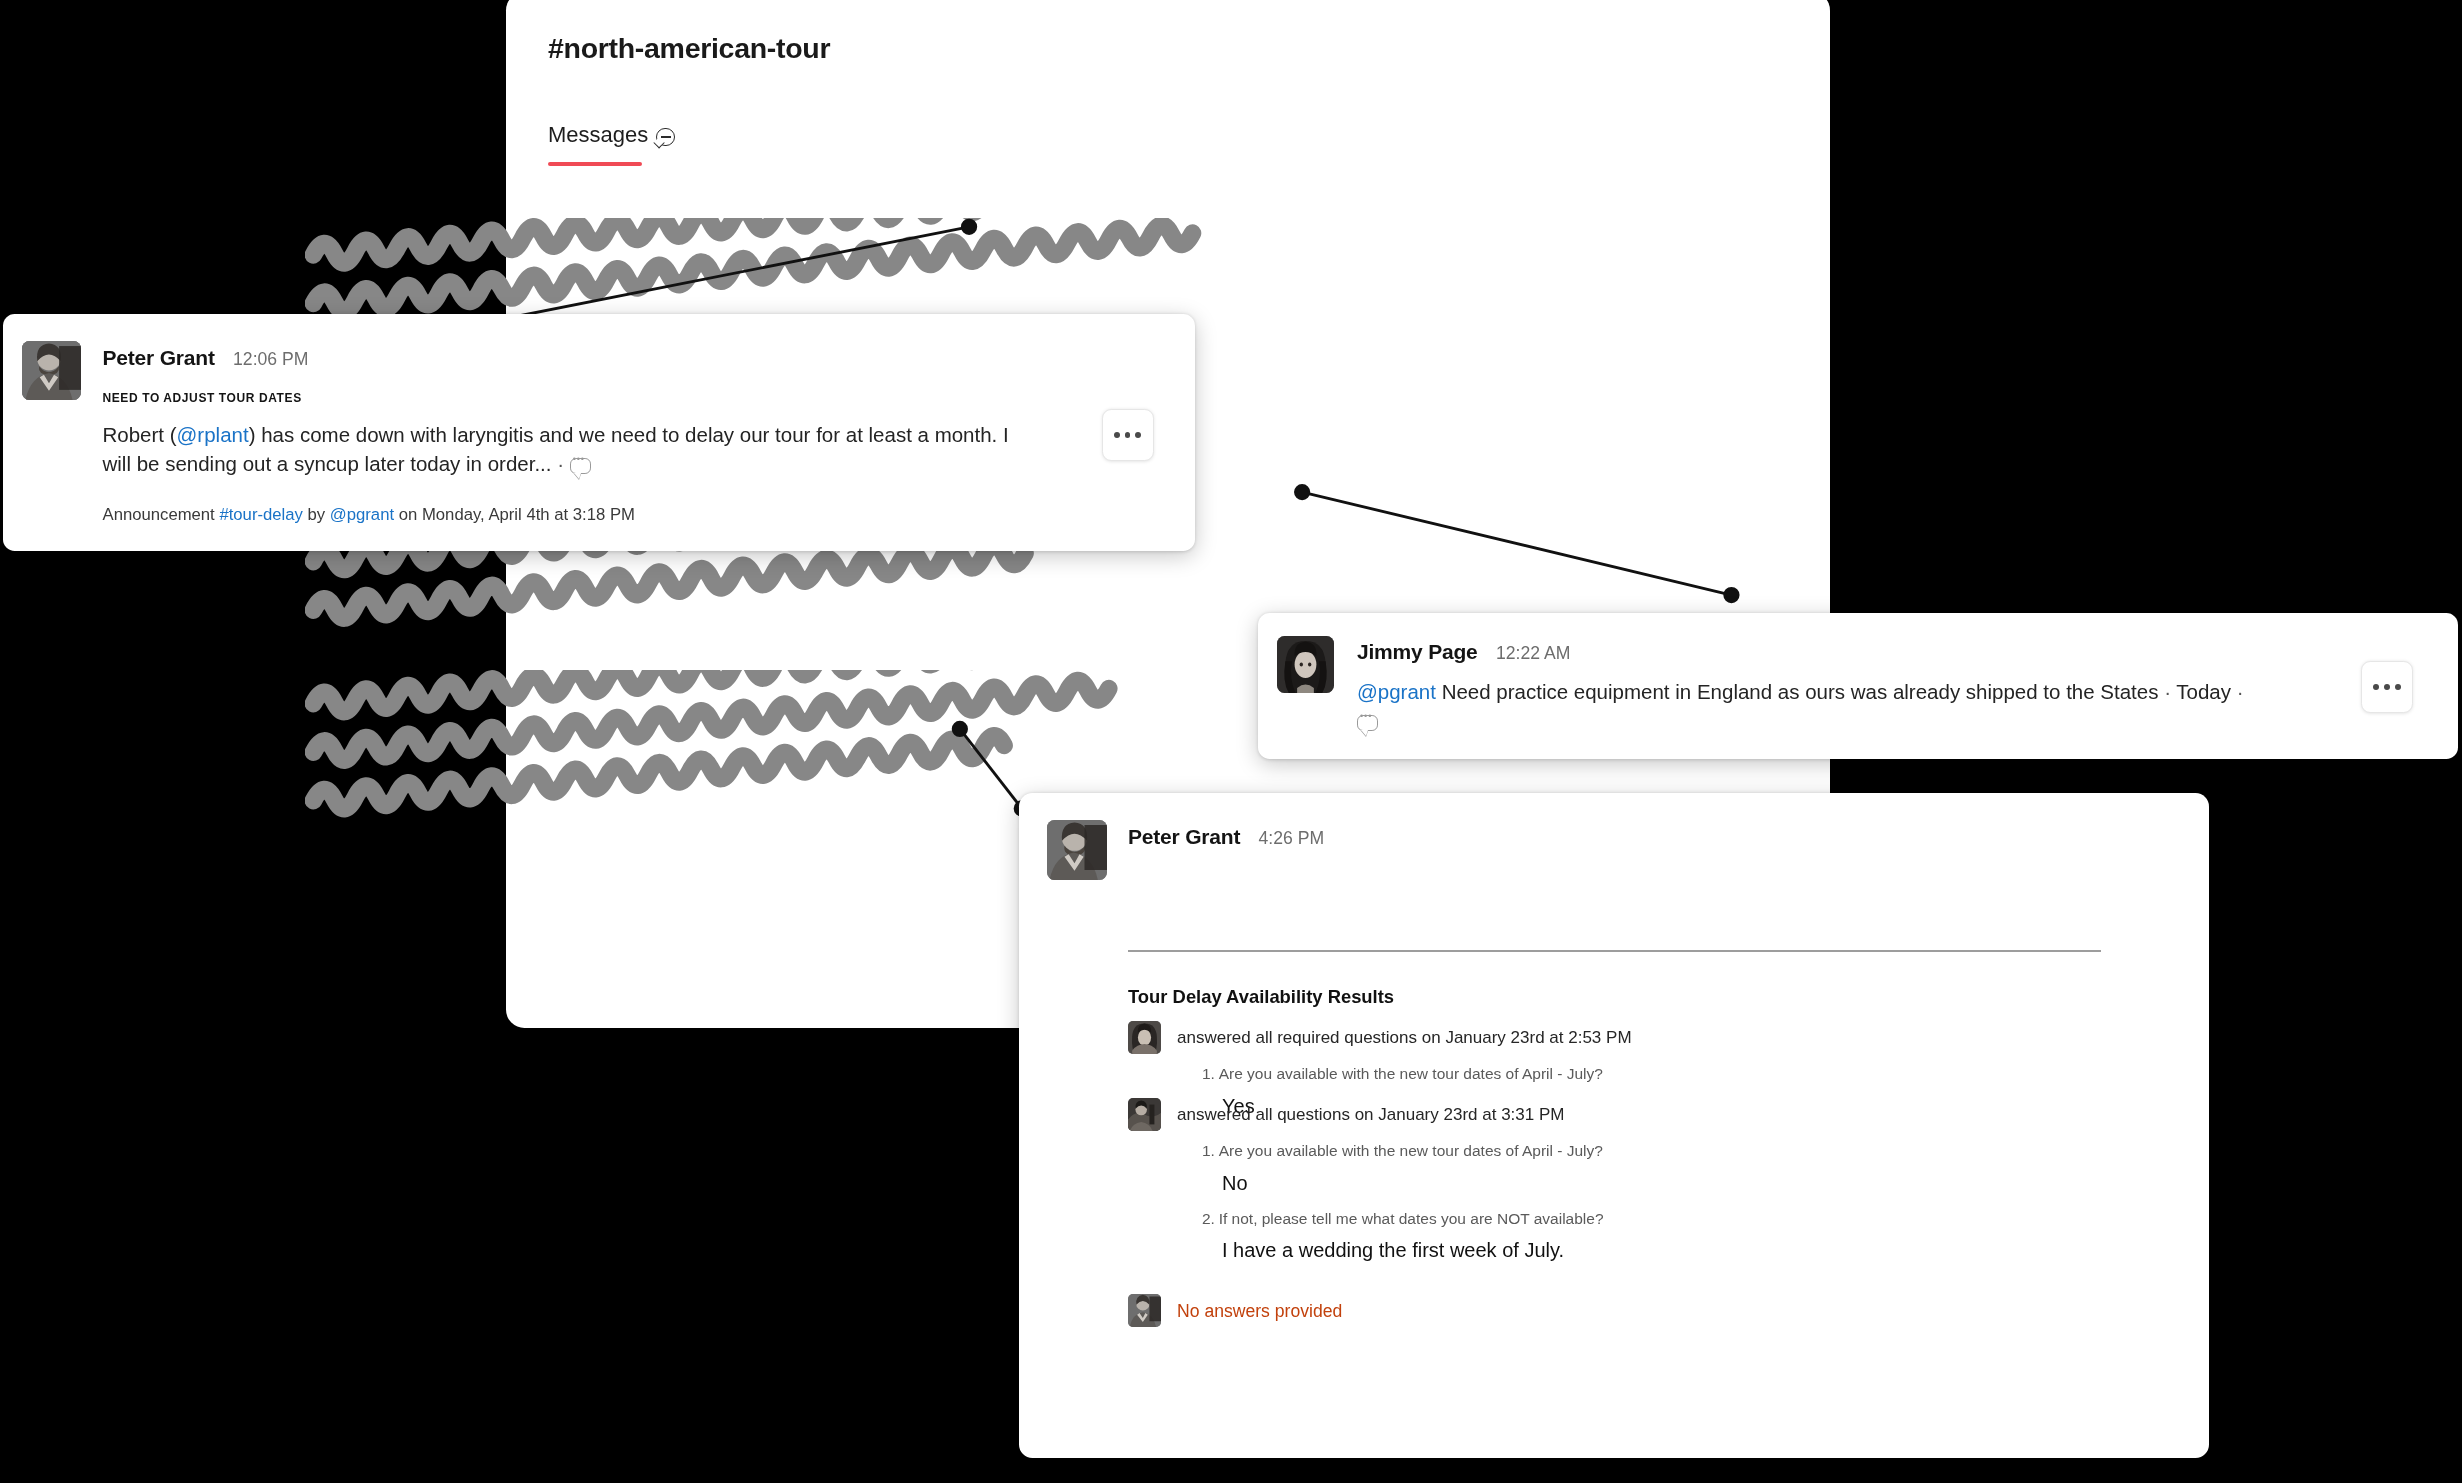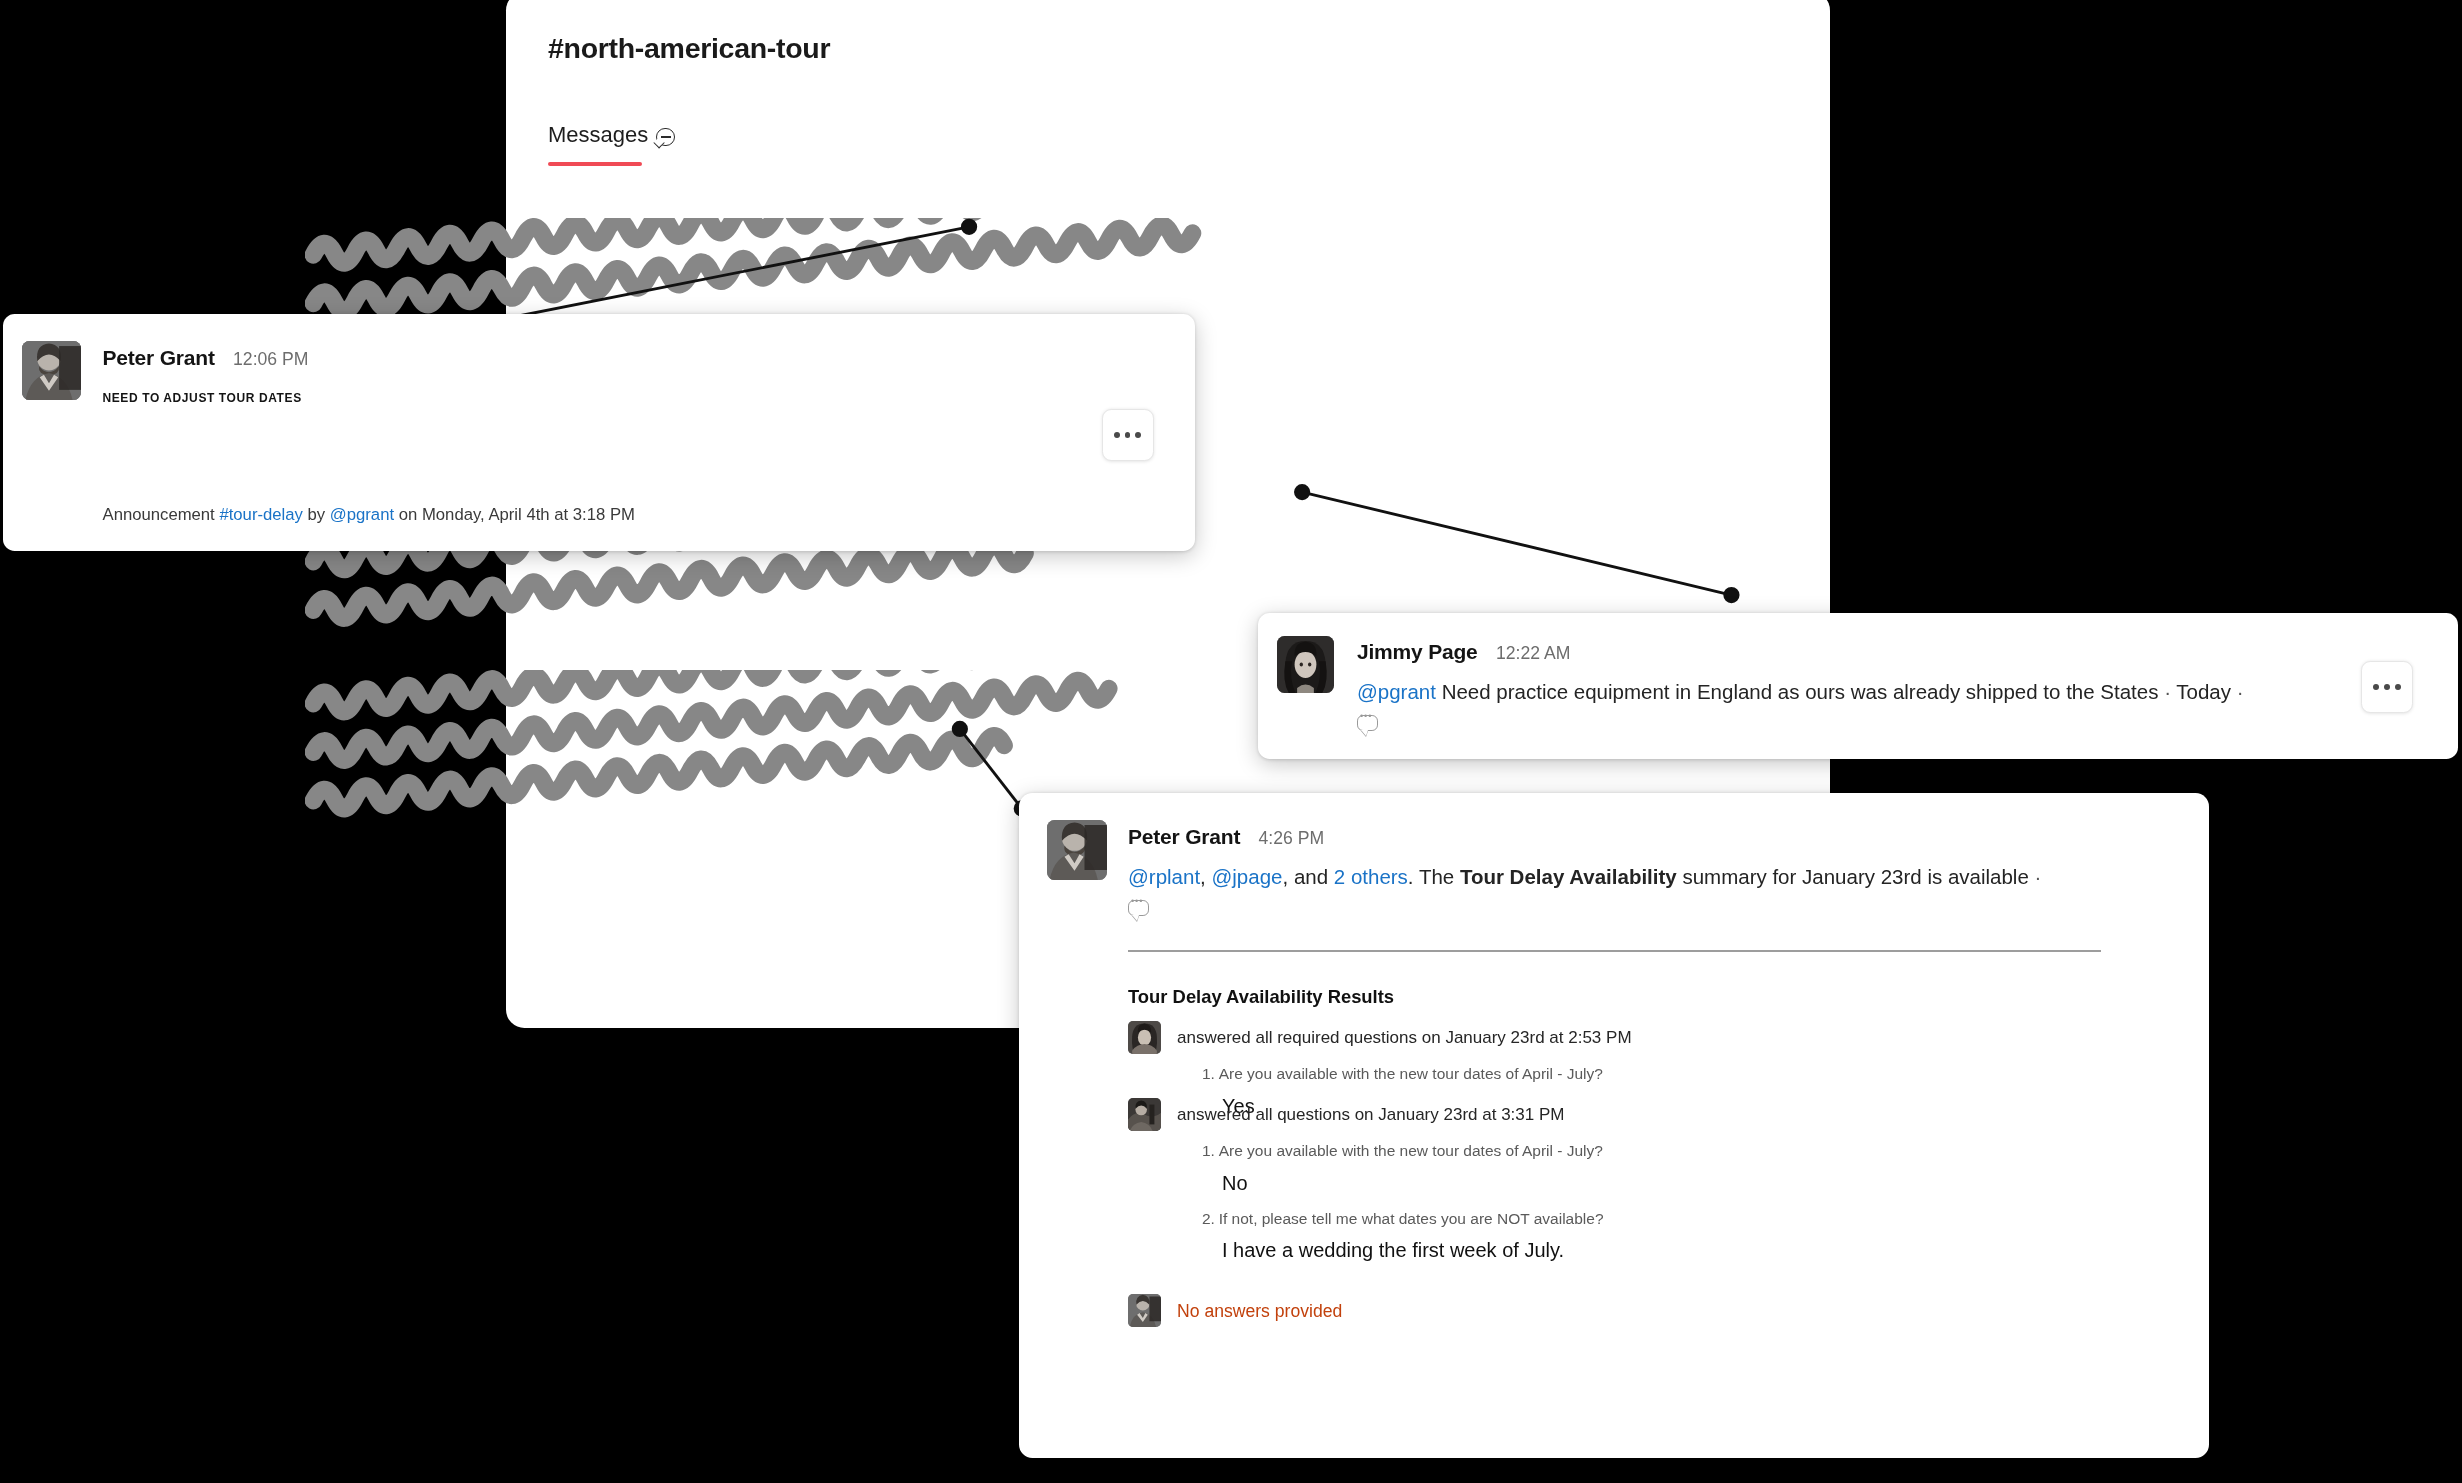--- a/index.html
+++ b/index.html
@@ -276,20 +276,25 @@
     </svg>
   </div>
 
   <div style="position:absolute; left:100px; top:32px; display:flex; align-items:baseline; gap:18.4px;">
     <span class="msg-author">Peter Grant</span>
     <span class="msg-time">12:06 PM</span>
   </div>
 
   <div class="msg-headline" style="position:absolute; left:100px; top:77px;">NEED TO ADJUST TOUR DATES</div>
 
+  <div class="msg-body" style="position:absolute; left:100px; top:106px; width:912px;">
+    <span>Robert (</span><span class="mention">@rplant</span><span>) has come down with laryngitis and we need to delay our tour for at least a month. I will be sending out a syncup later today in order...</span>
+    <span class="dot-sep">·</span>
+    <span class="inline-bubble"></span>
+  </div>
 
   <div class="msg-meta" style="position:absolute; left:100px; top:191px;">
     <span>Announcement</span>
     <span class="mention-link">#tour-delay</span>
     <span>by</span>
     <span class="mention-link">@pgrant</span>
     <span>on Monday, April 4th at 3:18 PM</span>
   </div>
 
   <div class="kebab-btn" style="left:1099px; top:95px; width:52px; height:52px;">
@@ -348,25 +353,20 @@
       <path d="M 26 41 l 7 11 l 6 -11 l 5 3 l -11 17 l -12 -17 z" fill="#cfcac4"></path>
       <rect x="45" y="6" width="27" height="54" fill="#2b2826" opacity=".85"></rect>
     </svg>
   </div>
 
   <div style="position:absolute; left:109px; top:32px; display:flex; align-items:baseline; gap:18.4px;">
     <span class="msg-author">Peter Grant</span>
     <span class="msg-time">4:26 PM</span>
   </div>
 
-  <div class="msg-body" style="position:absolute; left:109px; top:69px; width:937px;">
-    <span class="mention">@rplant</span>, <span class="mention">@jpage</span><span>, and </span><span class="mention">2 others</span><span>. The </span><b>Tour Delay Availability</b><span> summary for January 23rd is available</span>
-    <span class="dot-sep">·</span>
-    <span class="inline-bubble"></span>
-  </div>
 
   <div class="divider" style="position:absolute; left:109px; top:157px; width:973px;"></div>
 
   <div class="results-title" style="position:absolute; left:109px; top:181px;margin-top:12px;">Tour Delay Availability Results</div>
 
   <div class="resp-row" style="position:absolute; left:109px; top:228px; width:971px;">
     <div class="avatar" style="position:absolute; left:0; top:0; width:33px; height:33px; border-radius:5px;">
       <svg width="33" height="33" viewBox="0 0 40 40">
         <rect width="40" height="40" fill="#4e4a47"></rect>
         <path d="M 20 3 q 14 0 15 16 q 1 16 -4 21 l -22 0 q -5 -5 -4 -21 q 1 -16 15 -16 z" fill="#2a2624"></path>

